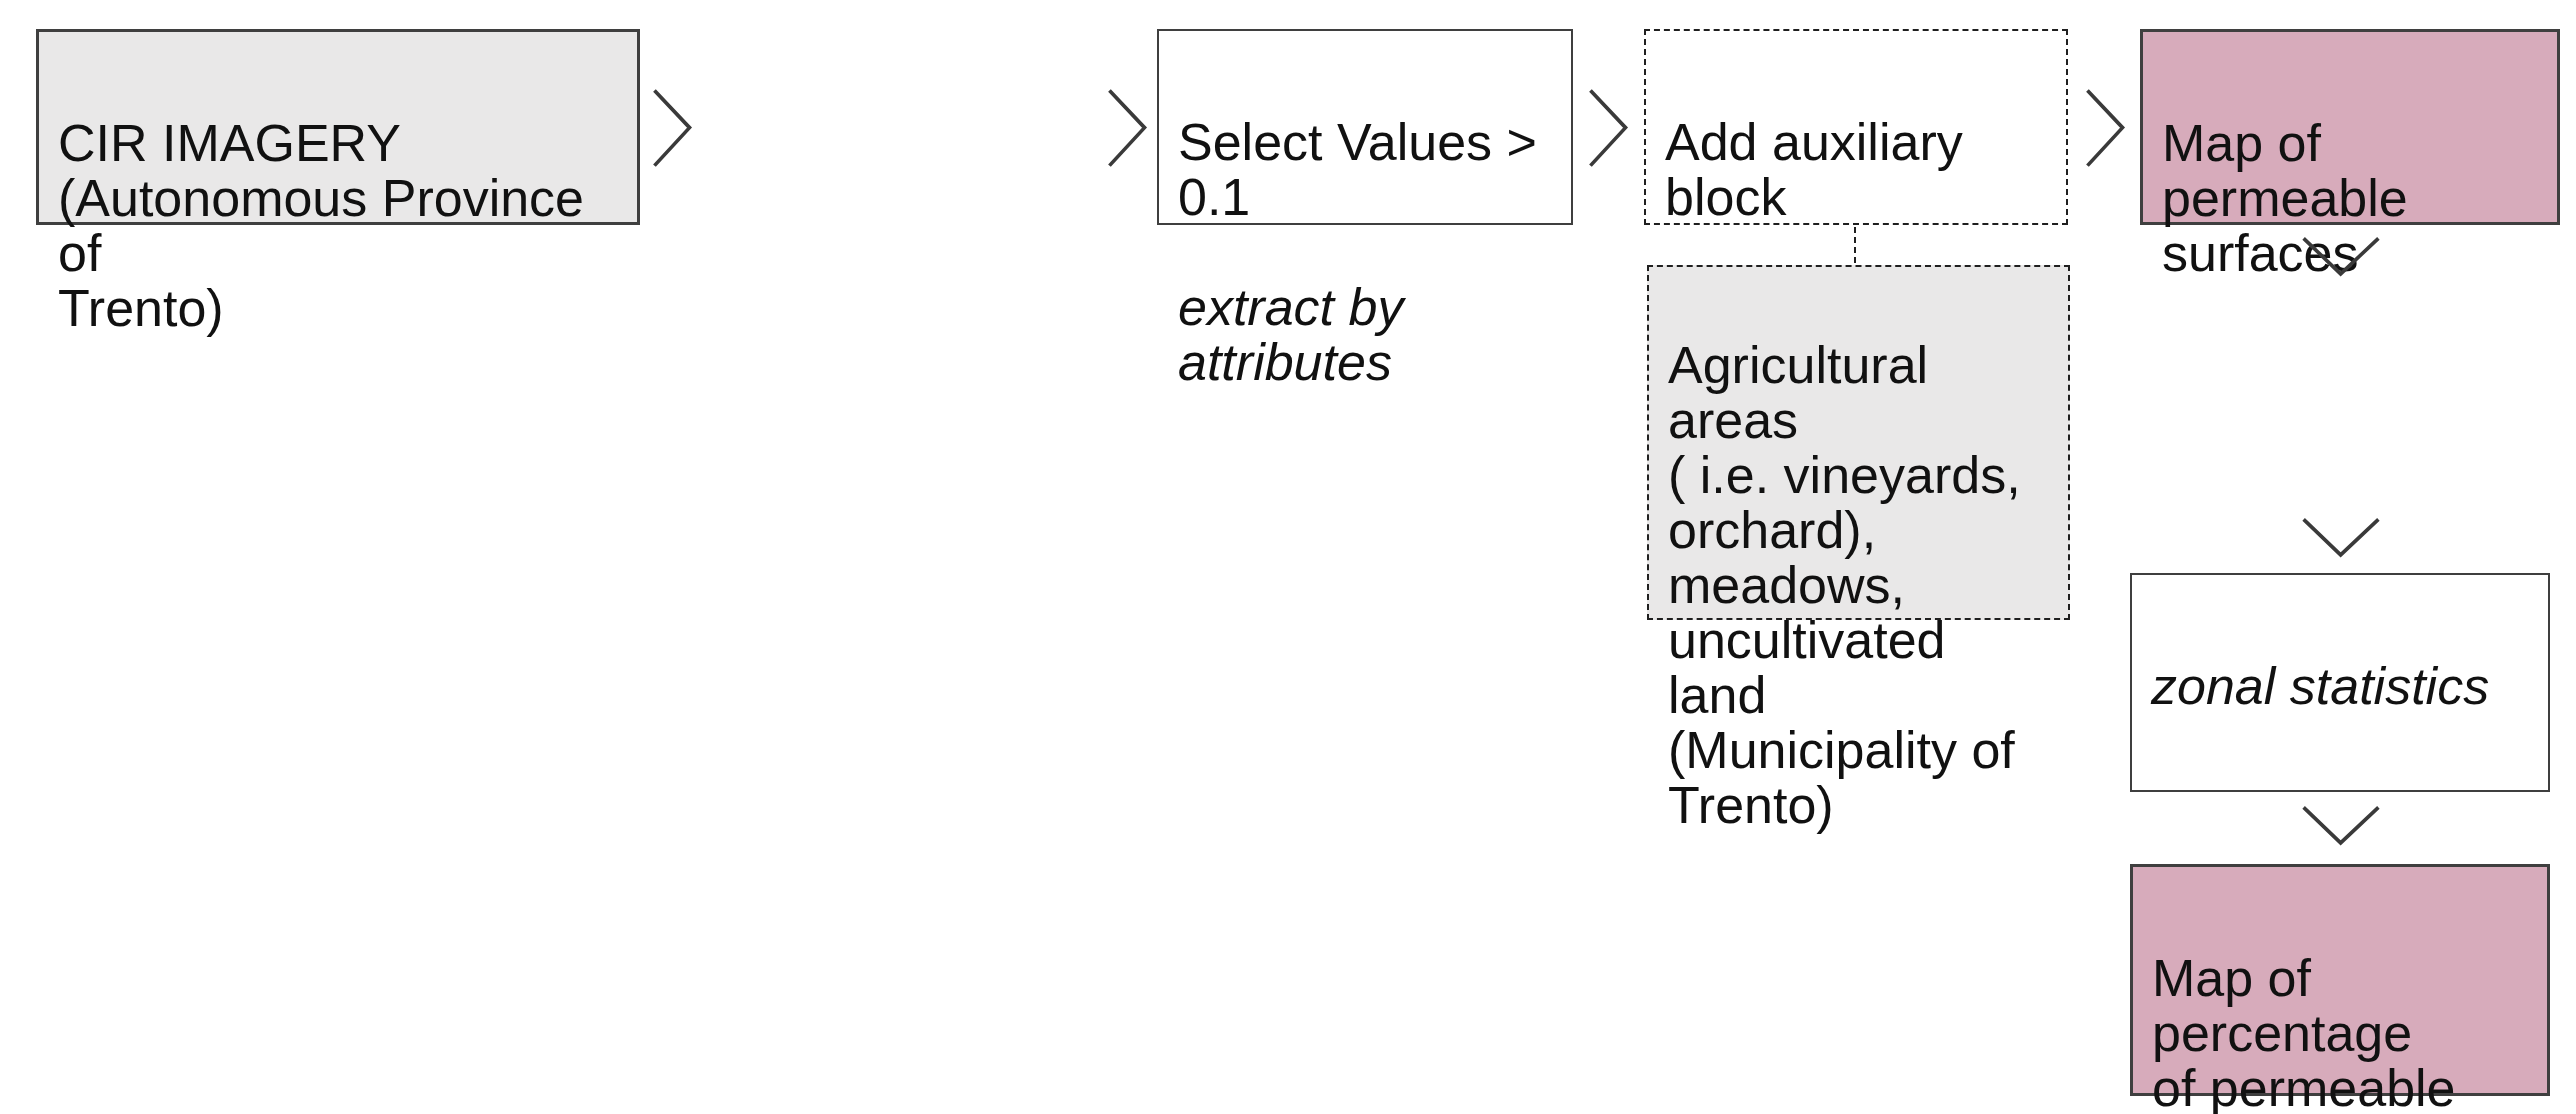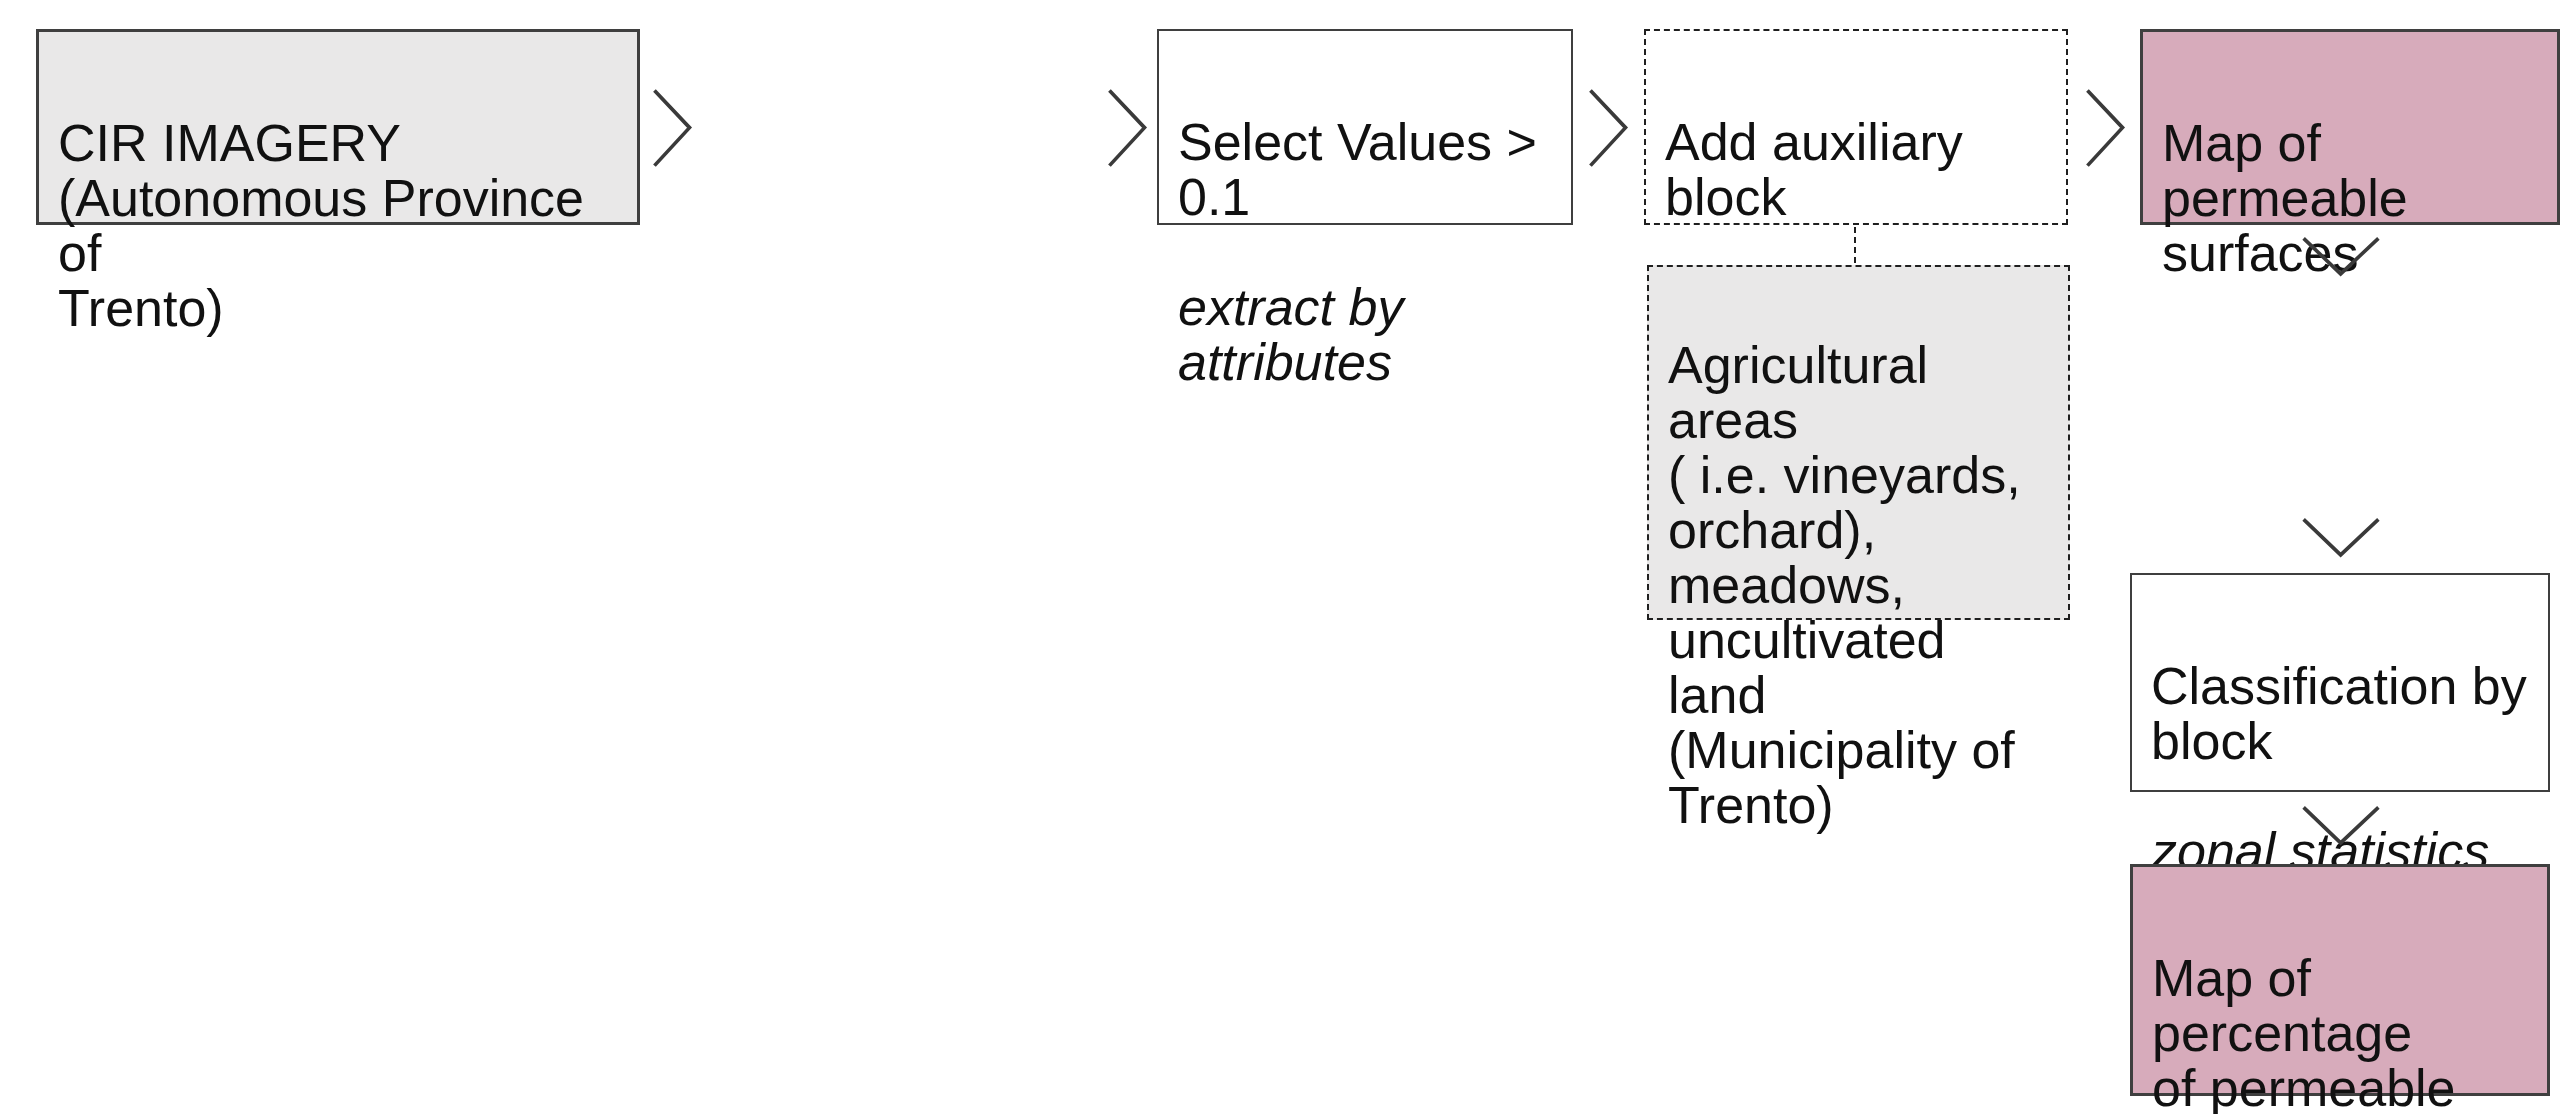--- a/index.html
+++ b/index.html
@@ -132,22 +132,20 @@
   </span>
 
 
   <span class="chev c-d2">
     <svg width="84" height="45" viewBox="0 0 115 62">
         <polyline points="6,6 57,55 109,6"></polyline>
       </svg>
   </span>
 
   <div class="box solid-thin fill-white n-class">
-    <div class="title">Classification by
-block</div>
     <em class="tool">zonal statistics</em>
   </div>
 
   <span class="chev c-d3">
     <svg width="84" height="45" viewBox="0 0 115 62">
         <polyline points="6,6 57,55 109,6"></polyline>
       </svg>
   </span>
 
   <div class="box solid-thick fill-pink n-map2">

